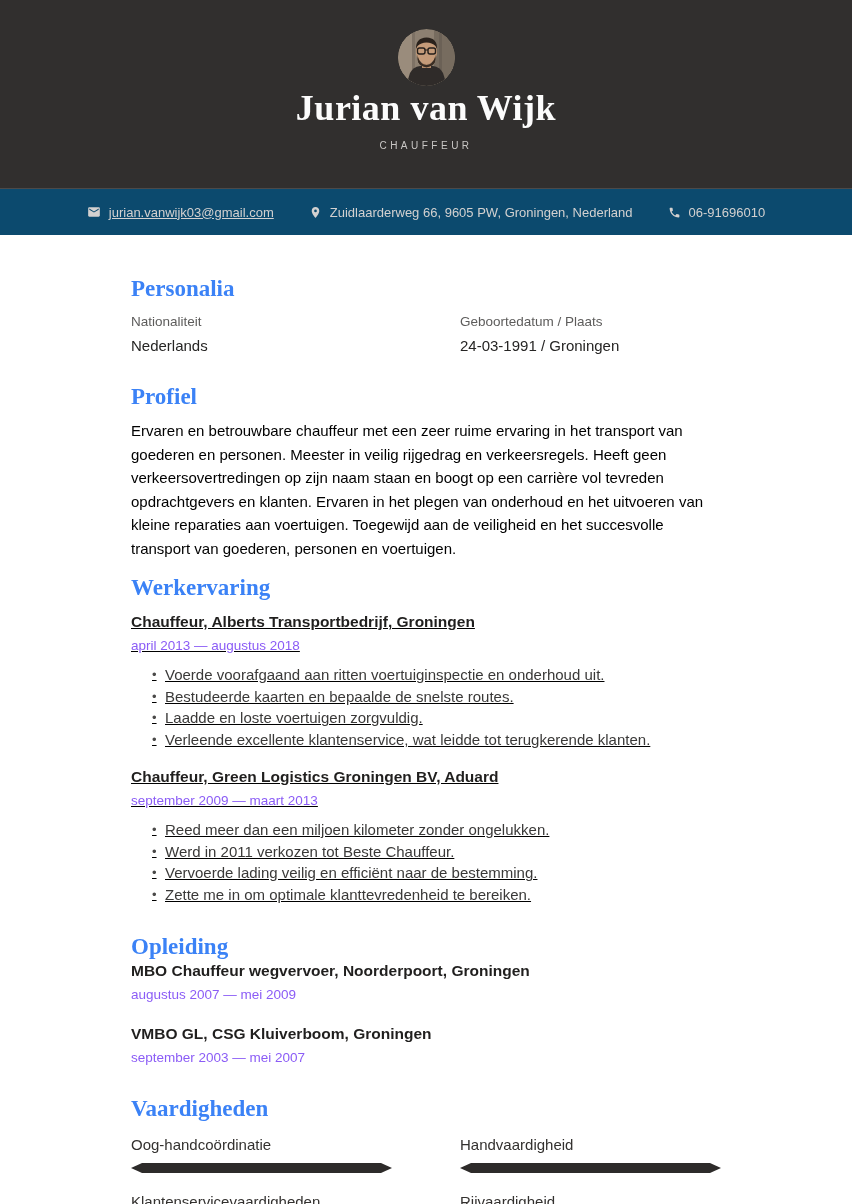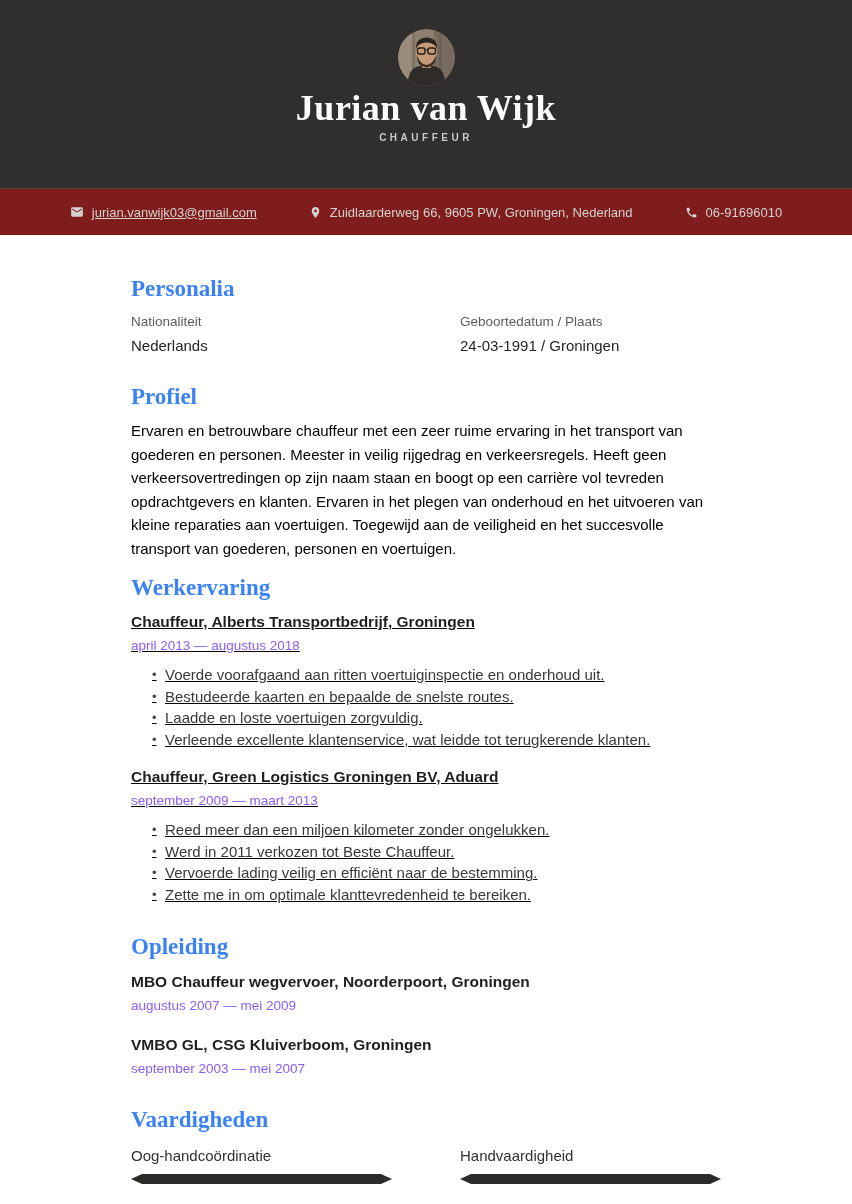--- a/index.html
+++ b/index.html
@@ -30,30 +30,30 @@
     font-size:36px;
     line-height:40px;
     color:#fcfcfc;
     margin-top:2px;
     letter-spacing:0.5px;
   }
   .subtitle {
     font-size:10px;
     letter-spacing:3.5px;
     color:#c9c7c5;
-    margin-top:4px;
-    font-weight:700;
+    margin-top:12px;
+    font-weight:400;
   }
   .contact-bar {
-    background:#7f1d1d;
+    background:#0c4a6e;
     height:46px;
     display:flex;
     align-items:center;
     justify-content:center;
-    gap:52px;
+    gap:35px;
     font-size:13px;
     color:#d3d1d0;
     text-align:right;
   }
   .contact-item { display:flex; align-items:center; gap:8px; }
   .contact-item svg { display:block; }
   .contact-email { color:#d3d1d0; text-decoration:underline; cursor:pointer; }
 
   
   main { padding:0 131px; }
@@ -99,21 +99,21 @@
     color:#3a3938;
   }
   ul.bullets .dot {
     width:13px;
     margin-left:21px;
     flex:0 0 13px;
     color:#4a4948;
     font-size:13px;
   }
   .section-opleiding { margin-top:28px; }
-  .edu { margin-top:11px; }
+  .edu { margin-top:0; }
   .edu + .edu { margin-top:20px; }
 
   
   .section-vaardigheden { margin-top:28px; }
   .skills-grid {
     display:grid;
     grid-template-columns:1fr 1fr;
     column-gap:68px;
     row-gap:19px;
     margin-top:12px;

